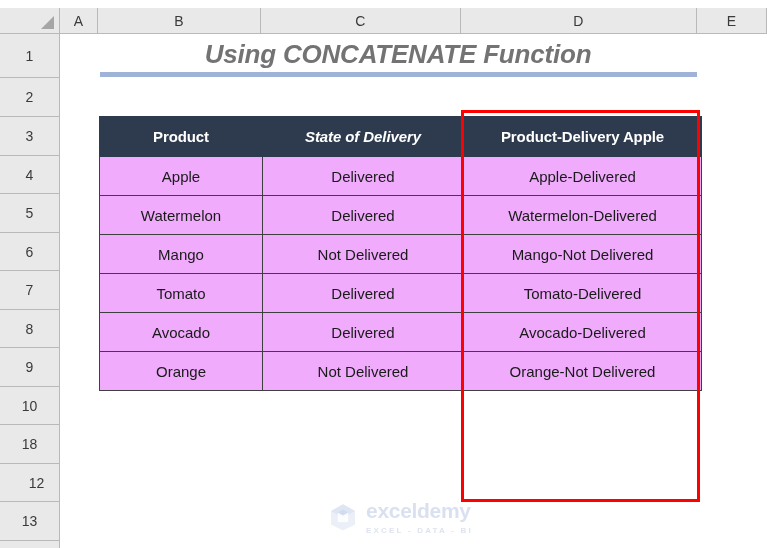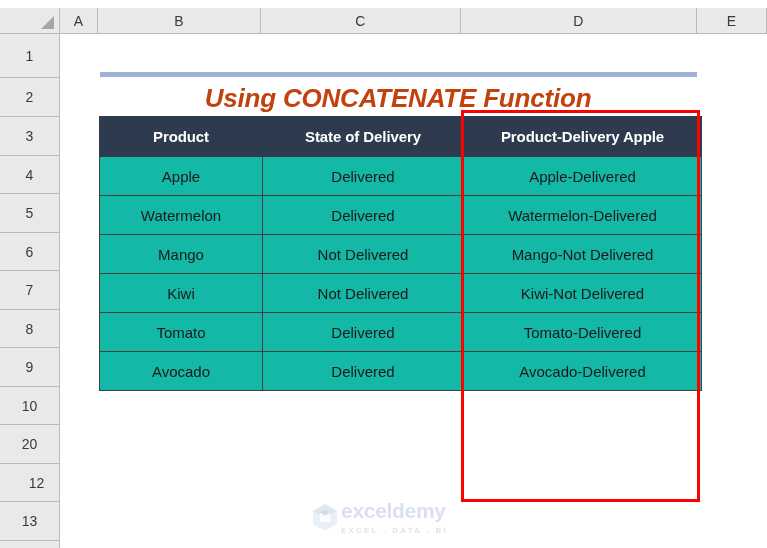--- a/index.html
+++ b/index.html
@@ -113,24 +113,23 @@
     top: 36px;
     width: 598px;
     height: 36px;
     display: flex;
     align-items: center;
     justify-content: center;
     font-family: "Liberation Sans", sans-serif;
     font-size: 26px;
     font-weight: bold;
     font-style: italic;
-    color: #c2410c;
+    color: #737373;
     letter-spacing: -0.2px;
     white-space: nowrap;
-    margin-top: 44px;
   }
   .title-underline {
     position: absolute;
     left: 100px;
     top: 72px;
     width: 597px;
     height: 5px;
     background: #9fb3d9;
   }
 
@@ -153,52 +152,52 @@
   .xl-table th {
     background: #2e3a4d;
     color: #ffffff;
     font-size: 15px;
     font-weight: bold;
     height: 39px;
     border-color: #2e3a4d;
     letter-spacing: -0.1px;
   }
   .xl-table td {
-    background: #14b8a6;
+    background: #f0abfc;
     color: #1a1a1a;
     font-size: 15px;
     height: 38px;
     border-color: #3f3f3f;
   }
   .col-b { width: 162px; }
-  .col-c { width: 200px; }
+  .col-c { width: 200px; font-style: italic; }
   .col-d { width: 237px; }
 
   
   .red-box {
     position: absolute;
     left: 461px;
     top: 110px;
     width: 239px;
     height: 392px;
     border: 3px solid #fd0000;
     box-sizing: border-box;
     pointer-events: none;
   }
 
   
   .watermark {
     position: absolute;
-    left: 310px;
+    left: 328px;
     top: 497px;
     width: 180px;
     height: 40px;
     display: flex;
     align-items: center;
-    gap: 1px;
+    gap: 8px;
     opacity: 0.62;
   }
   .wm-logo { width: 30px; height: 30px; flex: 0 0 30px; }
   .wm-text-wrap { display: flex; flex-direction: column; line-height: 1; }
   .wm-name {
     font-family: "Liberation Sans", sans-serif;
     font-size: 21px;
     font-weight: bold;
     color: #c3cee8;
     letter-spacing: -0.3px;
@@ -267,21 +266,21 @@
   <div class="row-cell" style="top:310px; height:38px;">
       <span>8</span>
     </div>
   <div class="row-cell" style="top:348px; height:39px;">
       <span>9</span>
     </div>
   <div class="row-cell" style="top:387px; height:38px;">
       <span>10</span>
     </div>
   <div class="row-cell" style="top:425px; height:39px;">
-      <span>20</span>
+      <span>18</span>
     </div>
   <div class="row-cell" style="top:464px; height:38px;padding-left:14px;">
       <span>12</span>
     </div>
   <div class="row-cell" style="top:502px; height:39px;">
       <span>13</span>
     </div>
 
   <div class="title-text">Using CONCATENATE Function</div>
   <div class="title-underline"></div>
@@ -304,33 +303,33 @@
         <td>Watermelon</td>
         <td>Delivered</td>
         <td>Watermelon-Delivered</td>
       </tr>
       <tr>
         <td>Mango</td>
         <td>Not Delivered</td>
         <td>Mango-Not Delivered</td>
       </tr>
       <tr>
-        <td>Kiwi</td>
-        <td>Not Delivered</td>
-        <td>Kiwi-Not Delivered</td>
-      </tr>
-      <tr>
         <td>Tomato</td>
         <td>Delivered</td>
         <td>Tomato-Delivered</td>
       </tr>
       <tr>
         <td>Avocado</td>
         <td>Delivered</td>
         <td>Avocado-Delivered</td>
+      </tr>
+      <tr>
+        <td>Orange</td>
+        <td>Not Delivered</td>
+        <td>Orange-Not Delivered</td>
       </tr>
     </tbody>
   </table>
 
   <div class="red-box"></div>
 
   <div class="watermark">
     <svg class="wm-logo" viewBox="0 0 40 40">
       <polygon points="20,3 36,12 36,30 20,38 4,30 4,12" fill="#dfe6f3"></polygon>
       <polygon points="20,3 36,12 20,21 4,12" fill="#ccd7ec"></polygon>

